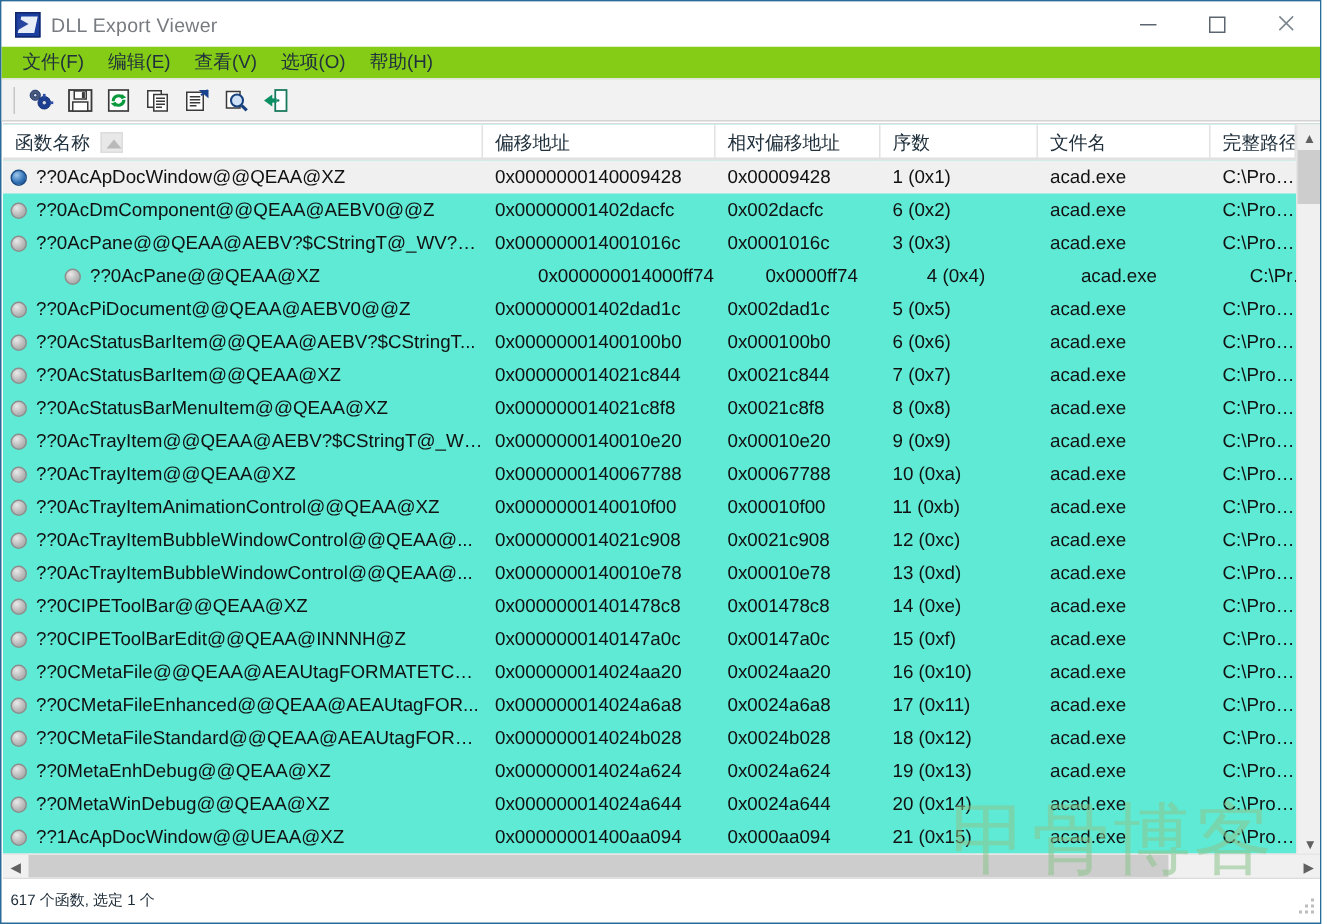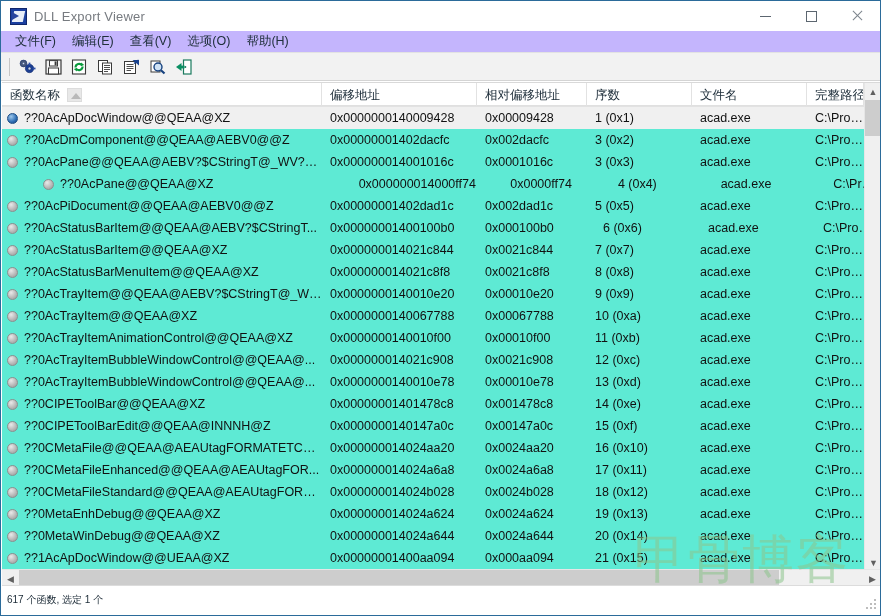--- a/index.html
+++ b/index.html
@@ -75,21 +75,21 @@
   .gl-close::before, .gl-close::after {
     content: ""; position: absolute; left: 0; top: 5px;
     width: 13px; height: 1px; background: #7b848c;
   }
   .gl-close::before { transform: rotate(45deg); }
   .gl-close::after { transform: rotate(-45deg); }
 
   
   .menubar {
     height: 22px;
-    background: #c4b5fd;
+    background: #84cc16;
     display: flex;
     align-items: flex-end;
     padding-left: 6px;
     border-bottom: 1px solid #e3e3e3;
   }
   .menu-item {
     font-size: 12.5px;
     color: #20303c;
     padding: 2px 8px;
     white-space: nowrap;
@@ -452,21 +452,21 @@
           <div class="cell" style="width: 115px;">acad.exe</div>
           <div class="cell" style="width: 57px;">C:\Progrä</div>
         </div>
         <div class="row">
           <div class="cell name" style="width: 320px;">
             <span class="dot"></span>
             <span class="nm">??0AcDmComponent@@QEAA@AEBV0@@Z</span>
           </div>
           <div class="cell" style="width: 155px;">0x00000001402dacfc</div>
           <div class="cell" style="width: 110px;">0x002dacfc</div>
-          <div class="cell" style="width: 105px;">3 (0x2)</div>
+          <div class="cell" style="width: 105px;">6 (0x2)</div>
           <div class="cell" style="width: 115px;">acad.exe</div>
           <div class="cell" style="width: 57px;">C:\Progrä</div>
         </div>
         <div class="row">
           <div class="cell name" style="width: 320px;">
             <span class="dot"></span>
             <span class="nm">??0AcPane@@QEAA@AEBV?$CStringT@_WV?$St...</span>
           </div>
           <div class="cell" style="width: 155px;">0x000000014001016c</div>
           <div class="cell" style="width: 110px;">0x0001016c</div>
@@ -496,21 +496,21 @@
           <div class="cell" style="width: 115px;">acad.exe</div>
           <div class="cell" style="width: 57px;">C:\Progrä</div>
         </div>
         <div class="row">
           <div class="cell name" style="width: 320px;">
             <span class="dot"></span>
             <span class="nm">??0AcStatusBarItem@@QEAA@AEBV?$CStringT...</span>
           </div>
           <div class="cell" style="width: 155px;">0x00000001400100b0</div>
           <div class="cell" style="width: 110px;">0x000100b0</div>
-          <div class="cell" style="width: 105px; margin-left: 8px;">6 (0x6)</div>
+          <div class="cell" style="width: 105px;">6 (0x6)</div>
           <div class="cell" style="width: 115px;">acad.exe</div>
           <div class="cell" style="width: 57px;">C:\Progrä</div>
         </div>
         <div class="row">
           <div class="cell name" style="width: 320px;">
             <span class="dot"></span>
             <span class="nm">??0AcStatusBarItem@@QEAA@XZ</span>
           </div>
           <div class="cell" style="width: 155px;">0x000000014021c844</div>
           <div class="cell" style="width: 110px;">0x0021c844</div>

